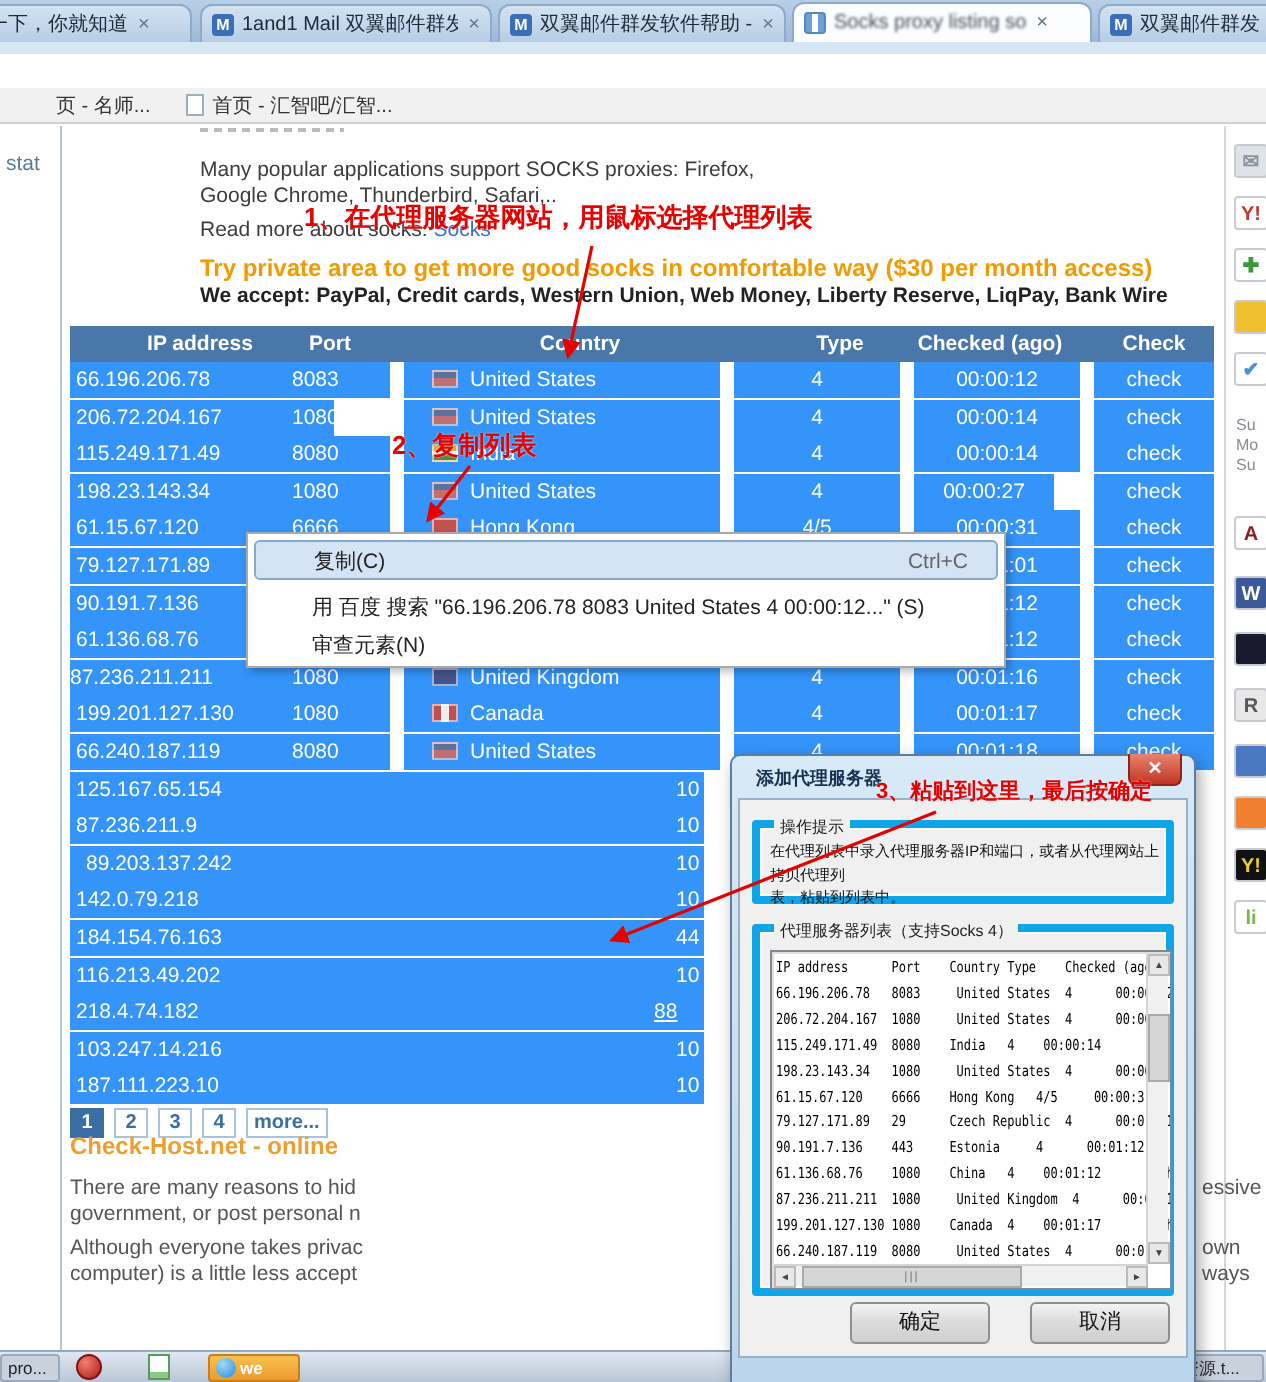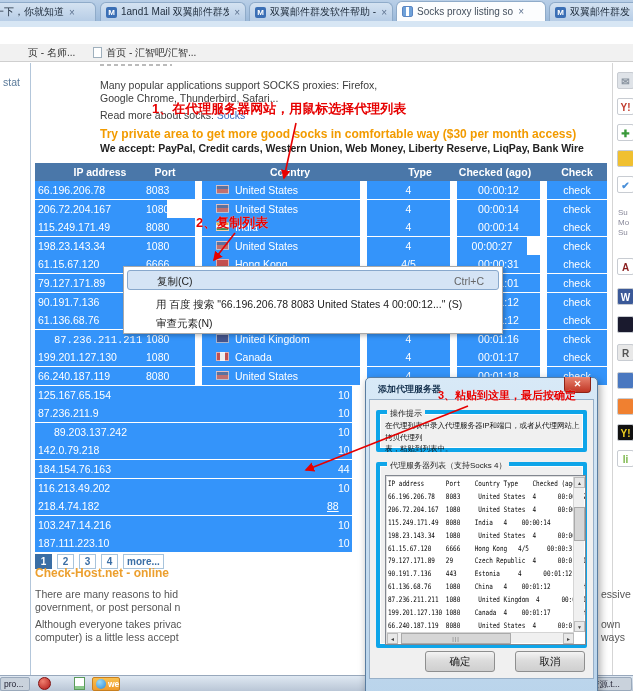--- a/index.html
+++ b/index.html
@@ -261,21 +261,21 @@
           <div class="pcell" style="left: 0px; width: 160px;"><span style="padding-left: 3px;">61.136.68.76</span><span style="position: absolute; left: 111px;">1080</span></div>
           <div class="pcell" style="left: 167px; width: 158px;">
             <div class="flag cn"></div>
             <span class="ctext" style="position: absolute;">China</span>
           </div>
           <div class="pcell" style="left: 332px; width: 83px; text-align: center;">4</div>
           <div class="pcell" style="left: 422px; width: 83px; text-align: center;">00:01:12</div>
           <div class="pcell" style="left: 512px; width: 60px; text-align: center;"><a href="#" class="checklink">check</a></div>
         </div>
         <div class="prow" style="top: 266.8px; width: 572px;">
-          <div class="pcell" style="left: 0px; width: 160px;"><span style="padding-left: 19px; font-family: Liberation Mono, monospace;">87.236.211.211</span><span style="position: absolute; left: 111px;">1080</span></div>
+          <div class="pcell" style="left: 0px; width: 160px;"><span style="padding-left: 0;">87.236.211.211</span><span style="position: absolute; left: 111px;">1080</span></div>
           <div class="pcell" style="left: 167px; width: 158px;">
             <div class="flag uk"></div>
             <span class="ctext" style="position: absolute;">United Kingdom</span>
           </div>
           <div class="pcell" style="left: 332px; width: 83px; text-align: center;">4</div>
           <div class="pcell" style="left: 422px; width: 83px; text-align: center;">00:01:16</div>
           <div class="pcell" style="left: 512px; width: 60px; text-align: center;"><a href="#" class="checklink">check</a></div>
         </div>
         <div class="prow" style="top: 285.4px; width: 572px;">
           <div class="pcell" style="left: 0px; width: 160px;"><span style="padding-left: 3px;">199.201.127.130</span><span style="position: absolute; left: 111px;">1080</span></div>
@@ -297,21 +297,21 @@
           <div class="pcell" style="left: 422px; width: 83px; text-align: center;">00:01:18</div>
           <div class="pcell" style="left: 512px; width: 60px; text-align: center;"><a href="#" class="checklink">check</a></div>
         </div>
         <div class="prow" style="top: 322.6px; width: 572px;">
           <div class="pcell" style="left: 0px; width: 317px;"><span style="padding-left: 3px;">125.167.65.154</span><span style="position: absolute; left: 303px;">10</span></div>
         </div>
         <div class="prow" style="top: 341.2px; width: 572px;">
           <div class="pcell" style="left: 0px; width: 317px;"><span style="padding-left: 3px;">87.236.211.9</span><span style="position: absolute; left: 303px;">10</span></div>
         </div>
         <div class="prow" style="top: 359.8px; width: 572px;">
-          <div class="pcell" style="left: 0px; width: 317px;"><span style="padding-left: 19px;">89.203.137.242</span><span style="position: absolute; left: 303px;">10</span></div>
+          <div class="pcell" style="left: 0px; width: 317px;"><span style="padding-left: 8px;">89.203.137.242</span><span style="position: absolute; left: 303px;">10</span></div>
         </div>
         <div class="prow" style="top: 378.4px; width: 572px;">
           <div class="pcell" style="left: 0px; width: 317px;"><span style="padding-left: 3px;">142.0.79.218</span><span style="position: absolute; left: 303px;">10</span></div>
         </div>
         <div class="prow" style="top: 397px; width: 572px;">
           <div class="pcell" style="left: 0px; width: 317px;"><span style="padding-left: 3px;">184.154.76.163</span><span style="position: absolute; left: 303px;">44</span></div>
         </div>
         <div class="prow" style="top: 415.6px; width: 572px;">
           <div class="pcell" style="left: 0px; width: 317px;"><span style="padding-left: 3px;">116.213.49.202</span><span style="position: absolute; left: 303px;">10</span></div>
         </div>
@@ -424,19 +424,19 @@
       </div>
       <div class="dlg-btn" id="btn-ok">确定</div>
       <div class="dlg-btn" id="btn-cancel">取消</div>
     </div>
   </div>
 
   <div id="taskbar">
     <div class="task-btn" style="left:0;width:30px">pro...</div>
     <div class="tb-ic" style="left:38px;width:13px;height:13px;background:radial-gradient(circle at 35% 30%,#f08070,#b01818);border:1px solid #801010"></div>
     <div style="position:absolute;left:74px;top:1px;width:11px;height:13px;background:#fff;border:1px solid #5a9a5a;box-shadow:inset 0 -3px 0 #8ac88a"></div>
-    <div class="task-btn" id="task-we" style="left:92px;width:28px">
+    <div class="task-btn" id="task-we" style="left:104px;width:46px">
       <span style="display:inline-block;width:10px;height:10px;border-radius:50%;background:radial-gradient(circle at 35% 30%,#9adcf8,#2a88d8);vertical-align:-2px;margin-right:2px"></span><span>we</span>
     </div>
     <div class="task-btn" style="left:570px;width:62px">代理资源.t...</div>
   </div>
 
 </div>
 
 </body></html>

